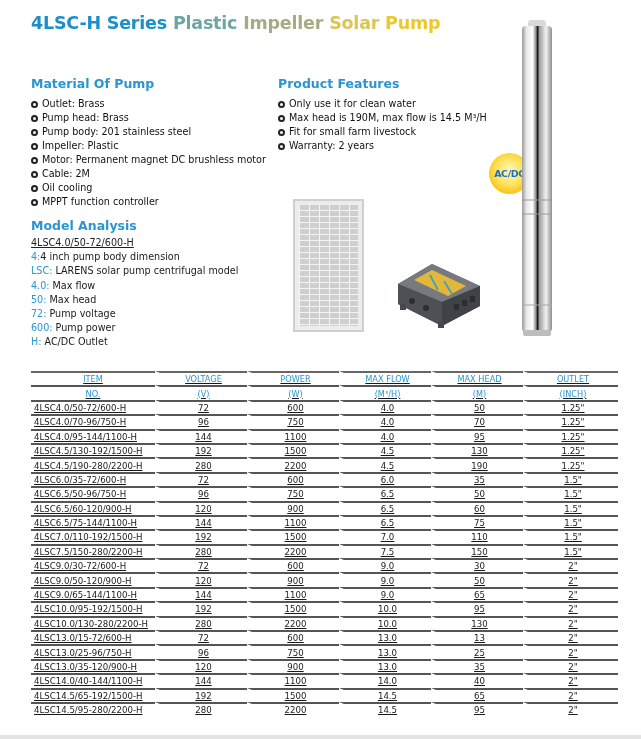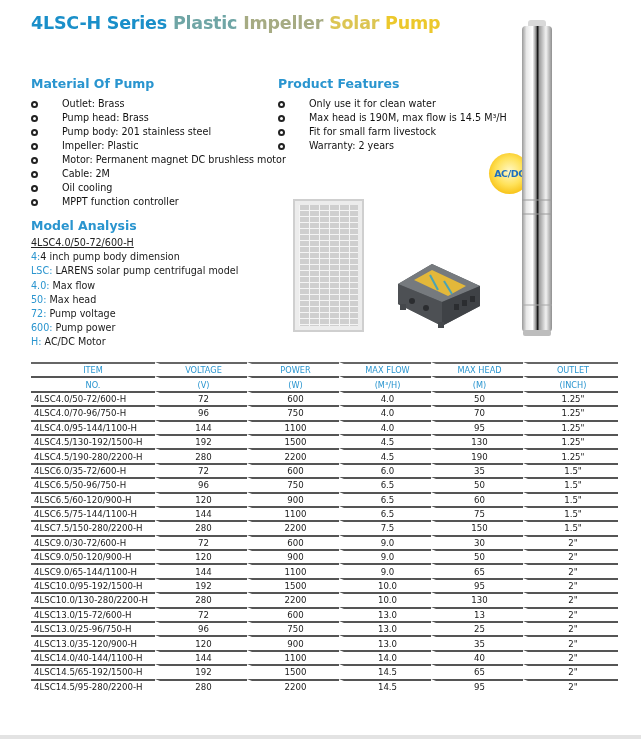--- a/index.html
+++ b/index.html
@@ -17,21 +17,21 @@
   .title .t4 { color: #dcc553; }
   .title .t5 { color: #ecc82c; }
 
   .section-head {
     position: absolute; font-weight: bold; font-size: 12.5px; color: #2a95cf;
     font-family: "DejaVu Sans", sans-serif; white-space: nowrap;
   }
   ul.bullets { position: absolute; list-style: none; }
   ul.bullets li {
     font-size: 9.6px; line-height: 14px; height: 14px; white-space: nowrap;
-    display: flex; align-items: center; color: #111; gap: 20px;
+    display: flex; align-items: center; color: #111;
   }
   .bullet-icon {
     display: inline-block; width: 7px; height: 7px; border-radius: 50%;
     border: 2px solid #222; margin-right: 4px; flex: 0 0 auto;
   }
 
   .model-list { position: absolute; left: 31px; top: 236px; }
   .model-list div { font-size: 9.6px; line-height: 14.2px; height: 14.2px; white-space: nowrap; }
   .model-code { text-decoration: underline; color: #222; }
   .model-key { color: #2a95cf; }
@@ -59,23 +59,24 @@
   }
   .controller {
     position: absolute; left: 392px; top: 256px; width: 90px; height: 74px;
   }
   .pump {
     position: absolute; left: 520px; top: 20px; width: 34px; height: 318px;
   }
 
   
   .spec-table {
-    position: absolute; left: 31px; top: 362px; width: 587px;
+    position: absolute; left: 31px; top: 371px; width: 587px;
     border-collapse: separate; border-spacing: 0;
     font-size: 8.6px;
+    text-decoration: underline;
   }
   .spec-table td, .spec-table th {
     height: 14.4px; line-height: 12px; padding: 0; text-align: center;
     border-top: 2px solid #555; white-space: nowrap; font-weight: normal;
   }
   .spec-table th { color: #2a95cf; font-size: 8.2px; }
   .spec-table tr.hdr1 th { border-top: 2px solid #666; }
   .spec-table td.c-item { text-align: left; padding-left: 3px; }
   .spec-table col.ci { width: 124px; }
   .spec-table col.cv { width: 92px; }
@@ -156,21 +157,21 @@
 <div class="section-head" style="left:31px; top:218px;">Model Analysis</div>
 <div class="model-list">
   <div class="model-code">4LSC4.0/50-72/600-H</div>
   <div id="model-entries">
       <div><span class="model-key">4:</span><span>4 inch pump body dimension</span></div>
       <div><span class="model-key">LSC:</span><span> LARENS solar pump centrifugal model</span></div>
       <div><span class="model-key">4.0:</span><span> Max flow</span></div>
       <div><span class="model-key">50:</span><span> Max head</span></div>
       <div><span class="model-key">72:</span><span> Pump voltage</span></div>
       <div><span class="model-key">600:</span><span> Pump power</span></div>
-      <div><span class="model-key">H:</span><span> AC/DC Motor</span></div>
+      <div><span class="model-key">H:</span><span> AC/DC Outlet</span></div>
     </div>
 </div>
 
 <div class="acdc-badge">
     <span>AC/DC</span>
   </div>
 
 <div class="solar-panel">
   <div class="solar-grid"></div>
 </div>
@@ -308,20 +309,28 @@
       </tr>
       <tr>
         <td class="c-item">4LSC6.5/75-144/1100-H</td>
         <td>144</td>
         <td>1100</td>
         <td>6.5</td>
         <td>75</td>
         <td>1.5"</td>
       </tr>
       <tr>
+        <td class="c-item">4LSC7.0/110-192/1500-H</td>
+        <td>192</td>
+        <td>1500</td>
+        <td>7.0</td>
+        <td>110</td>
+        <td>1.5"</td>
+      </tr>
+      <tr>
         <td class="c-item">4LSC7.5/150-280/2200-H</td>
         <td>280</td>
         <td>2200</td>
         <td>7.5</td>
         <td>150</td>
         <td>1.5"</td>
       </tr>
       <tr>
         <td class="c-item">4LSC9.0/30-72/600-H</td>
         <td>72</td>

